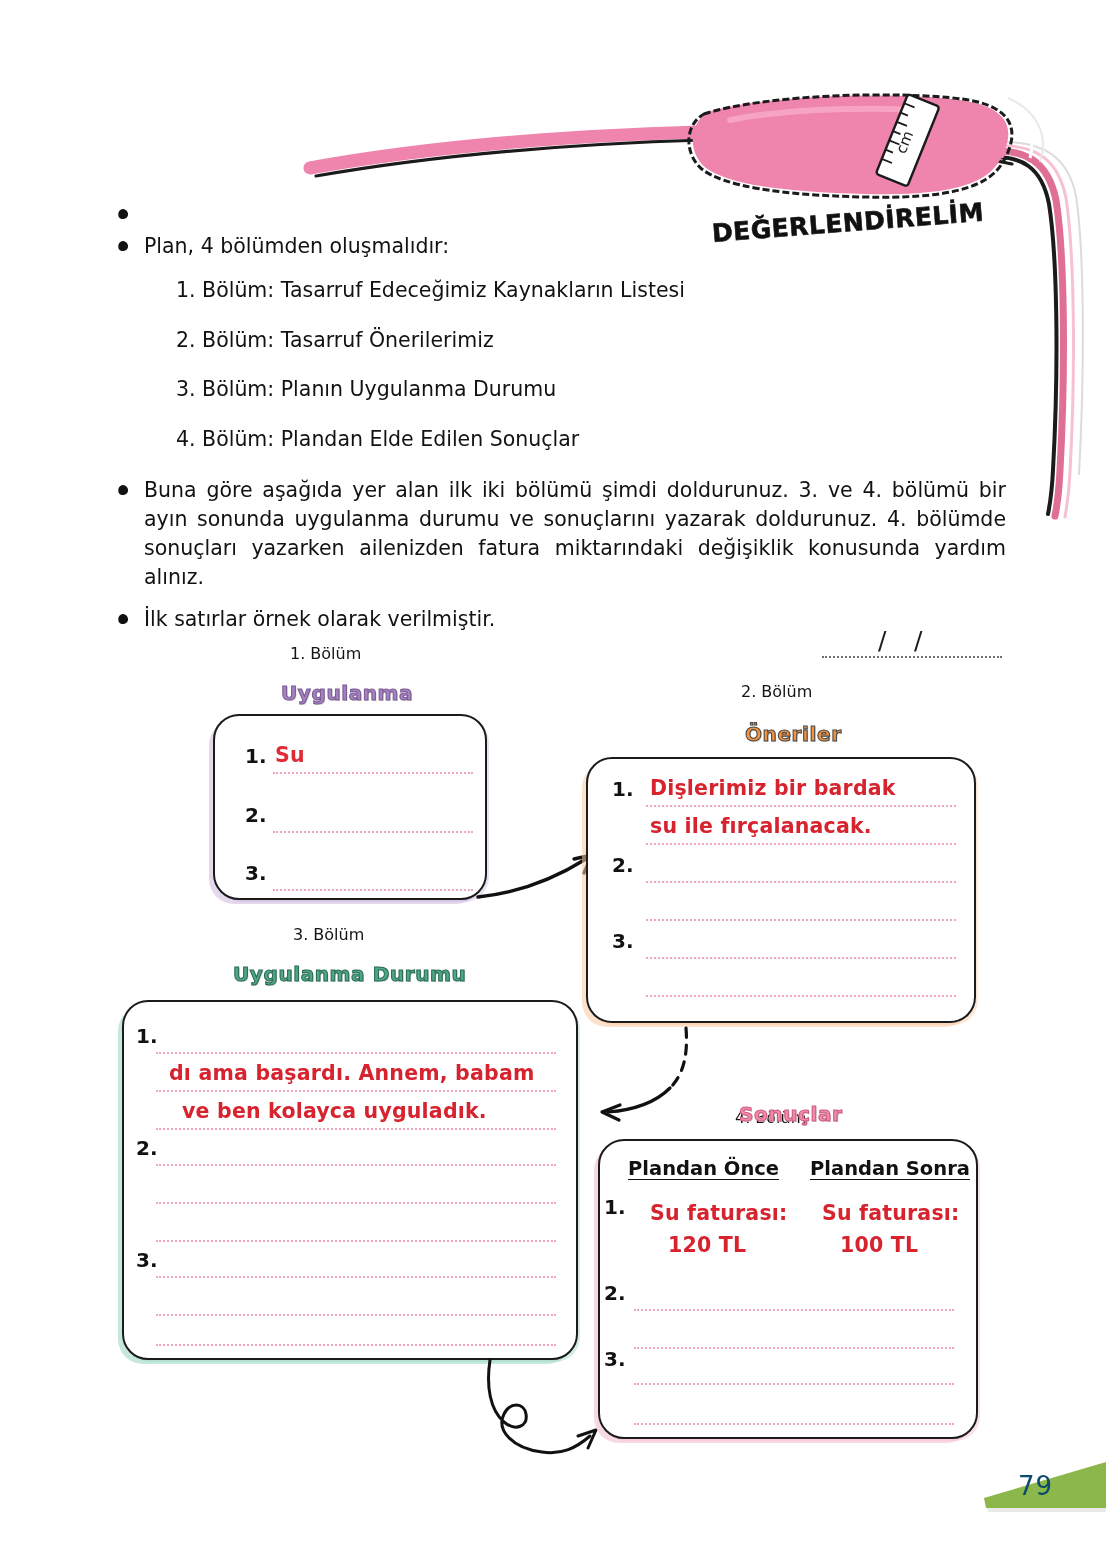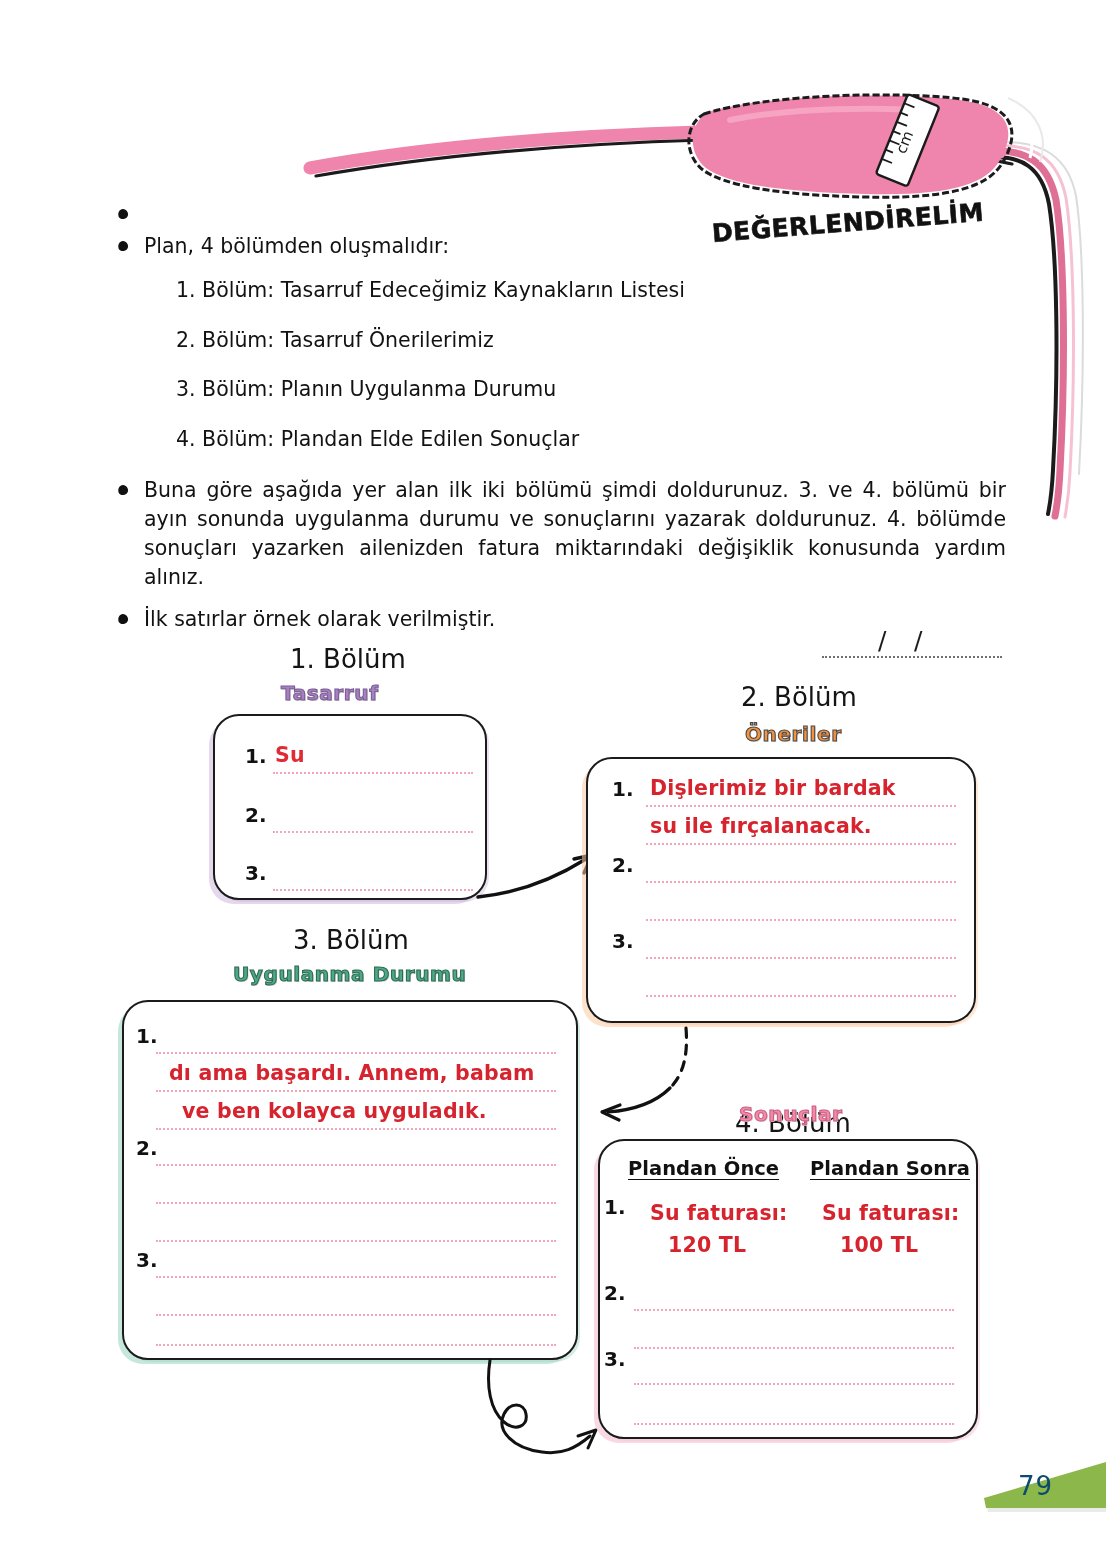--- a/index.html
+++ b/index.html
@@ -64,21 +64,21 @@
     font-family:"DejaVu Sans", sans-serif;
     font-size:25px;color:#1c1c1c;font-weight:500;
   }
   .slash-a{left:56px;}
   .slash-b{left:92px;}
 
   
   .sec-num{
     position:absolute;
     font-family:"DejaVu Sans", sans-serif;
-    font-size:26px;color:#141414;white-space:nowrap;
+    font-size:16px;color:#141414;white-space:nowrap;
   }
   .sec-title{
     position:absolute;
     font-family:"DejaVu Sans", sans-serif;
     font-weight:bold;
     font-size:20px;
     letter-spacing:0.6px;
     white-space:nowrap;
   }
   .t-kaynaklar{color:#a77fc3;-webkit-text-stroke:1.1px #7a5e92;text-shadow:1px 1px 0 #cfcfcf;}
@@ -208,21 +208,21 @@
     </div>
   </div>
 
   <div class="date-line">
     <span class="date-dots"></span>
     <span class="date-slash slash-a">/</span>
     <span class="date-slash slash-b">/</span>
   </div>
 
   <div class="sec-num" style="left:290px;top:644px;">1. Bölüm</div>
-  <div class="sec-title t-kaynaklar" style="left:281px;top:681px;">Tasarruf</div>
+  <div class="sec-title t-kaynaklar" style="left:281px;top:681px;">Uygulanma</div>
 
   <div class="box glow-purple" style="left:213px;top:714px;width:274px;height:186px;">
     <span class="num" style="left:30px;top:28px;">1.</span>
     <span class="hand" style="left:60px;top:27px;color:#e02b36;">Su</span>
     <span class="dots" style="left:58px;top:56px;width:200px;"></span>
 
     <span class="num" style="left:30px;top:87px;">2.</span>
     <span class="hand" style="left:60px;top:86px;"></span>
     <span class="dots" style="left:58px;top:115px;width:200px;"></span>
 

